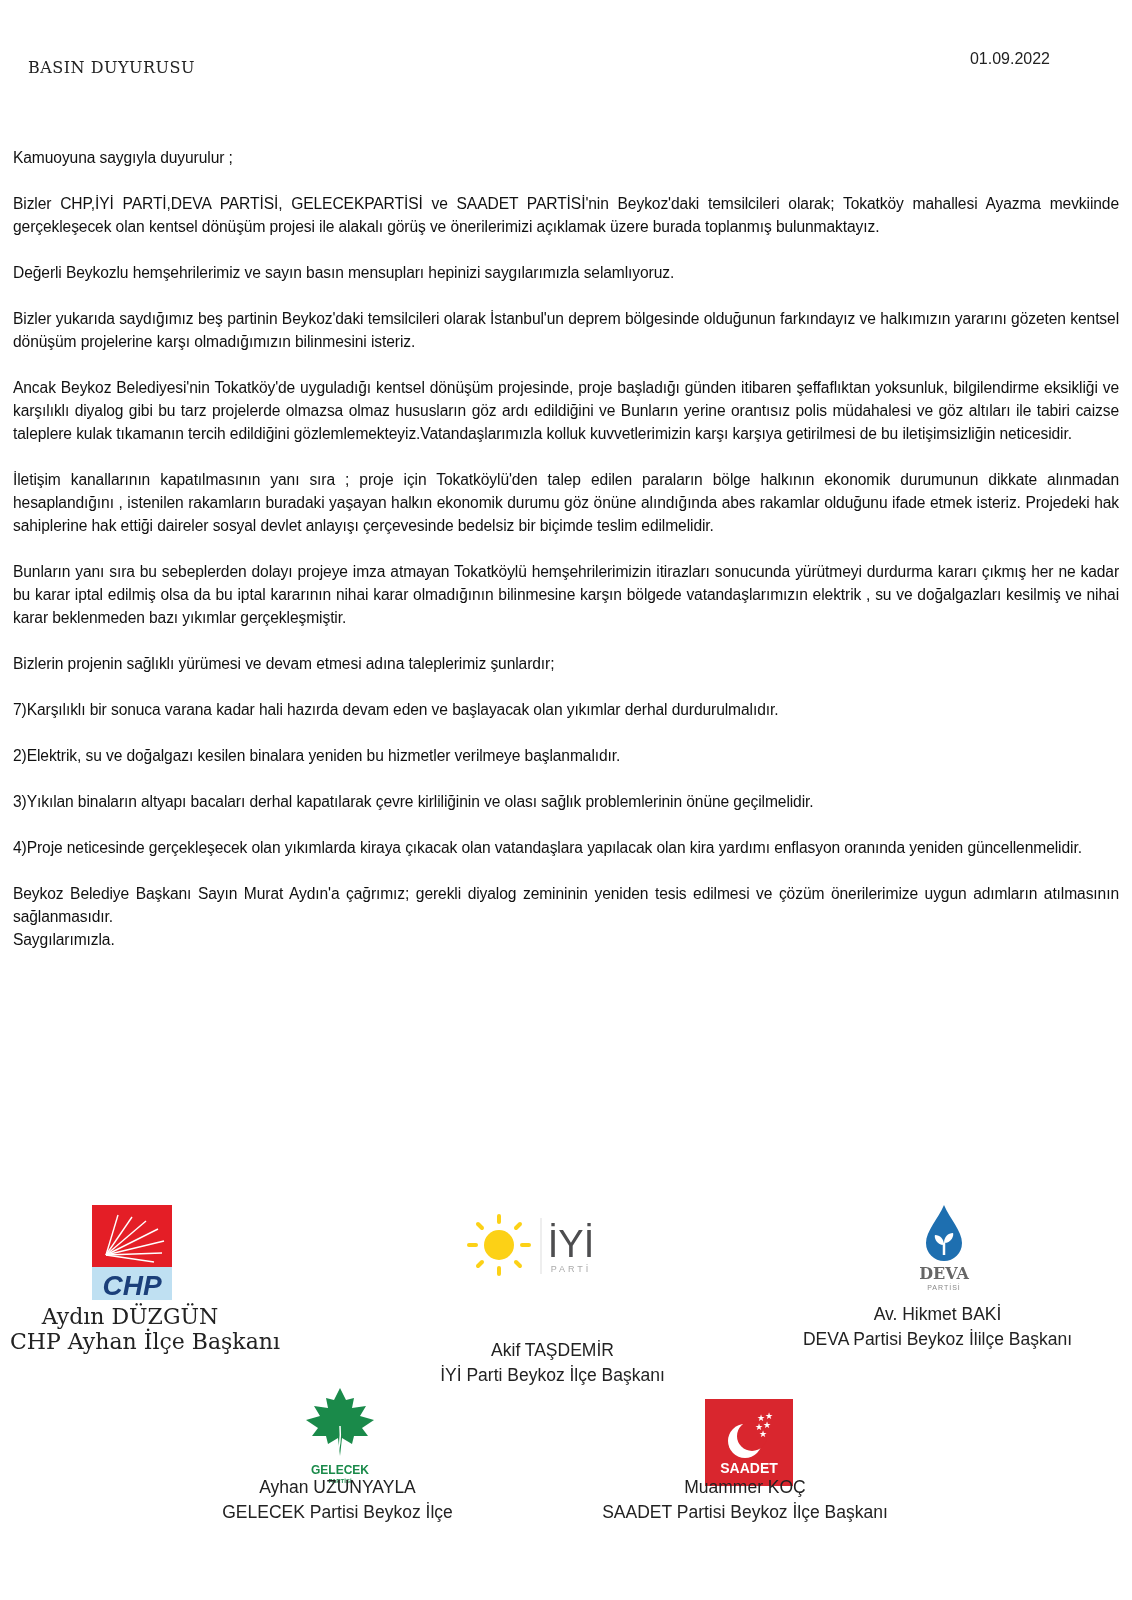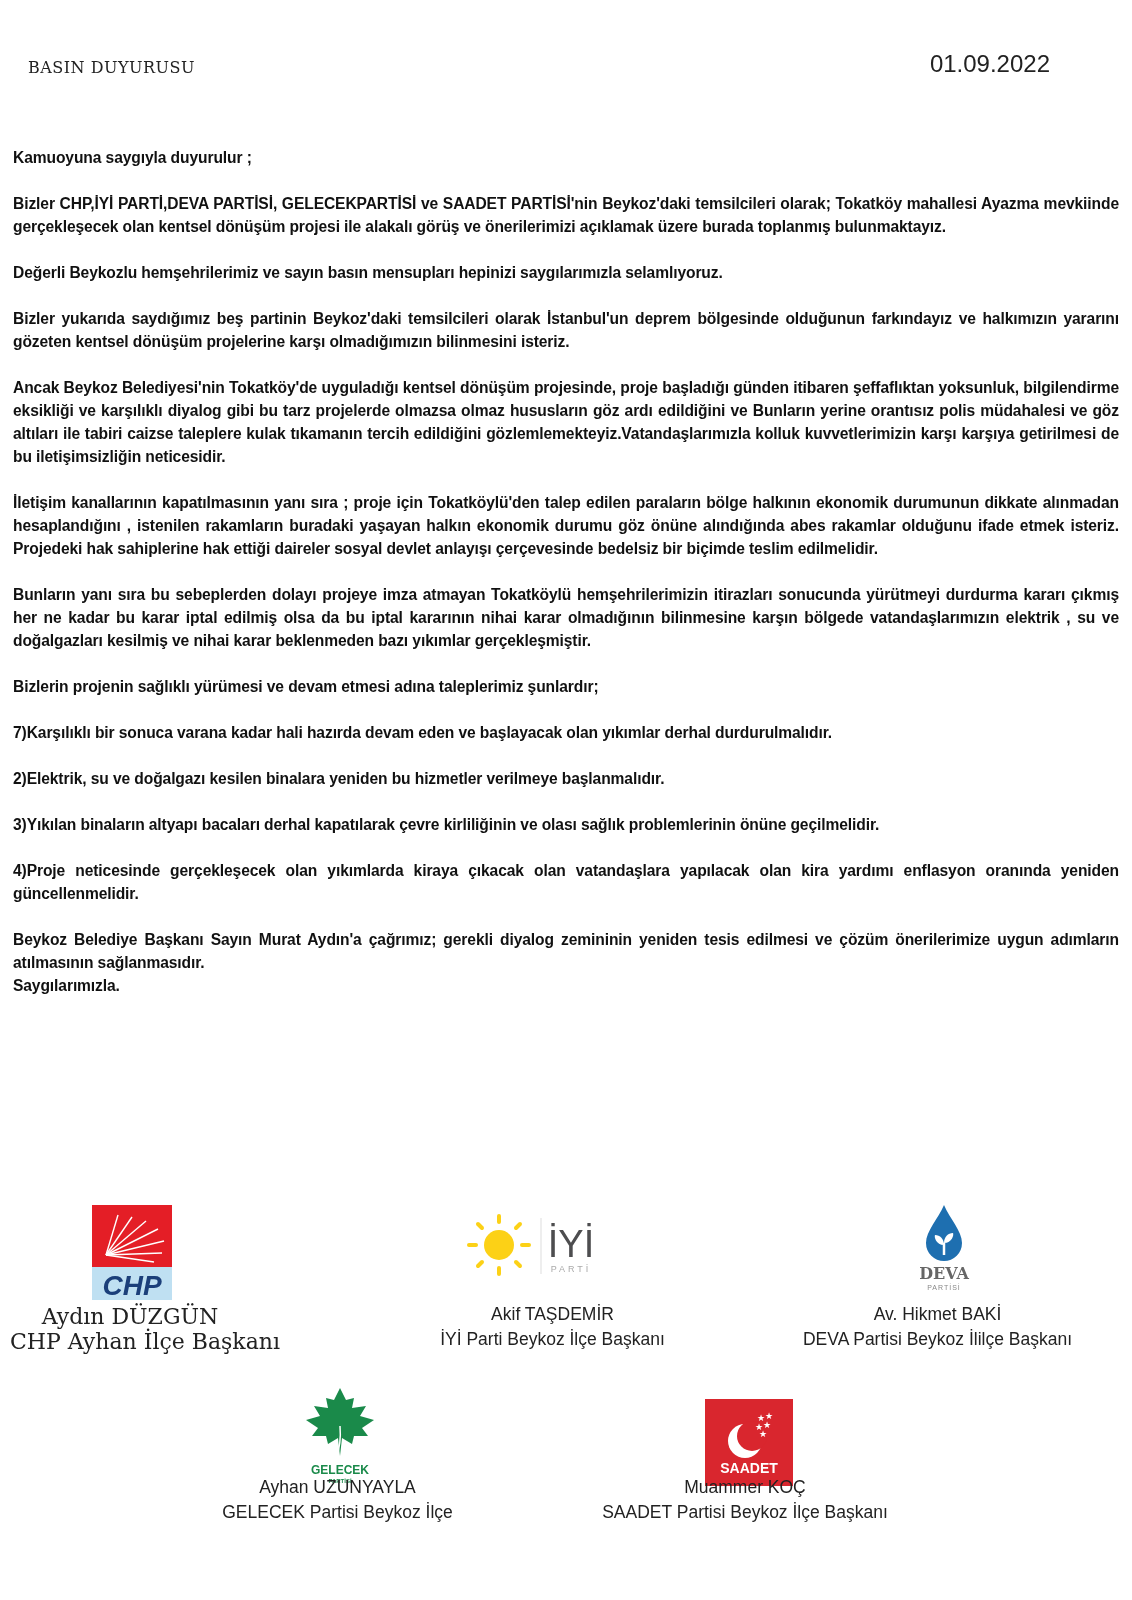--- a/index.html
+++ b/index.html
@@ -3,25 +3,25 @@
 <meta charset="utf-8">
 <style>
   html, body { margin: 0; padding: 0; background: #ffffff; }
   body { width: 1132px; height: 1600px; position: relative; overflow: hidden; color: #111; }
   .title {
     position: absolute; left: 28px; top: 58px;
     font-family: "DejaVu Serif", serif; font-size: 16px; letter-spacing: 0.5px; color: #222;
   }
   .date {
     position: absolute; right: 82px; top: 50px;
-    font-family: "Liberation Sans", sans-serif; font-size: 24px; color: #222;
+    font-family: "Liberation Sans", sans-serif; font-size: 16px; color: #222;
   }
   .body {
     position: absolute; left: 13px; top: 146px; width: 1106px;
-    font-family: "Liberation Sans", sans-serif; font-weight: bold; font-size: 15.6px;
+    font-family: "Liberation Sans", sans-serif; font-weight: normal; font-size: 15.6px;
     line-height: 23px; letter-spacing: -0.1px; color: #111;
   }
   .body p { margin: 0 0 23px 0; text-align: justify; }
   .body p.tight { margin-bottom: 0; }
   .sig {
     position: absolute; text-align: center;
     font-family: "Liberation Sans", sans-serif; font-size: 17.5px; line-height: 25px; color: #222;
   }
   .sig.serif { font-family: "DejaVu Serif", serif; font-size: 22px; }
   .sig .name, .sig .role { display: block; white-space: nowrap; }
@@ -78,21 +78,21 @@
     <line x1="57" y1="33" x2="64" y2="33"></line>
     <line x1="13" y1="12" x2="17" y2="16"></line>
     <line x1="51" y1="50" x2="55" y2="54"></line>
     <line x1="55" y1="12" x2="51" y2="16"></line>
     <line x1="17" y1="50" x2="13" y2="54"></line>
   </g>
   <line x1="76" y1="6" x2="76" y2="62" stroke="#ddd" stroke-width="1"></line>
   <text x="106" y="45" text-anchor="middle" font-family="Liberation Sans, sans-serif" font-size="38" fill="#4d4d4f">İYİ</text>
   <text x="106" y="60" text-anchor="middle" font-family="Liberation Sans, sans-serif" font-size="9" letter-spacing="3" fill="#aaa">PARTİ</text>
 </svg>
-<div class="sig" style="left:420px;top:1302px;width:265px">
+<div class="sig" style="left:420px;top:1338px;width:265px">
   <span class="name">Akif TAŞDEMİR</span>
   <span class="role">İYİ Parti Beykoz İlçe Başkanı</span>
 </div>
 
 <svg class="logo" style="left:912px;top:1203px" width="65" height="92" viewBox="0 0 65 92">
   <path d="M32 2 C 26 16, 14 28, 14 40 A 18 18 0 0 0 50 40 C 50 28, 38 16, 32 2 Z" fill="#1e6fb0"></path>
   <path d="M32 52 L32 40" stroke="#fff" stroke-width="2.5"></path>
   <path d="M32 42 C 24 42, 22 34, 23 32 C 28 32, 32 36, 32 42 Z" fill="#fff"></path>
   <path d="M32 40 C 40 40, 42 32, 41 30 C 36 30, 32 34, 32 40 Z" fill="#fff"></path>
   <text x="32" y="76" text-anchor="middle" font-family="DejaVu Serif, serif" font-weight="bold" font-size="16" fill="#666">DEVA</text>

